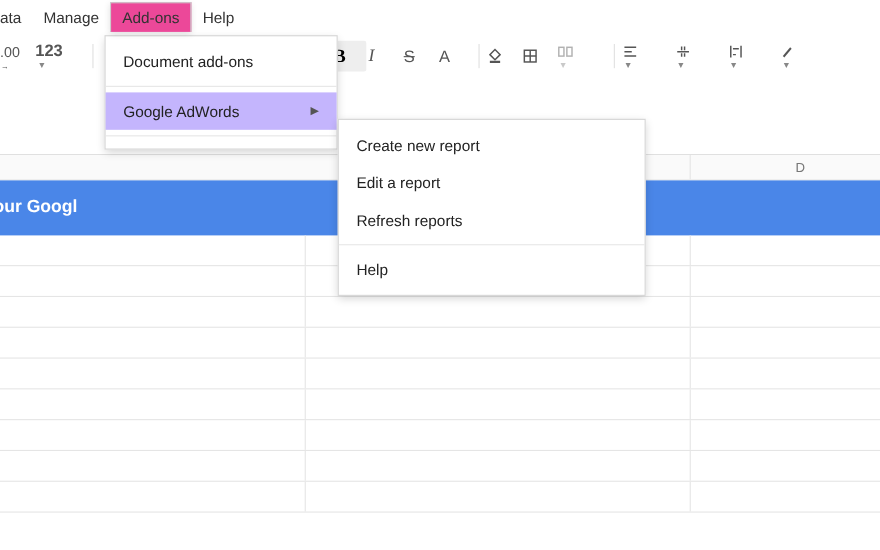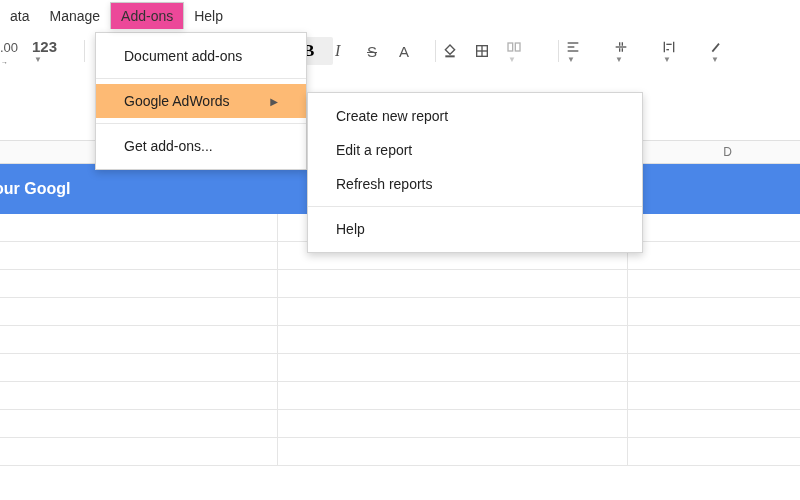--- a/index.html
+++ b/index.html
@@ -123,52 +123,52 @@
       box-shadow: 0 3px 8px rgba(0,0,0,0.18);
       z-index: 15;
       padding: 6px 0;
     }
     .dd-addons {
       top: 32px;
       left: 95px;
       width: 212px;
     }
     .dd-sub {
-      top: 92px;
+      top: 108px;
       left: 307px;
-      width: 336px;
+      width: 280px;
     }
     .dd-item {
-      padding: 9px 28px;
+      padding: 9px 16px;
       font-size: 14px;
       color: #222;
       cursor: pointer;
       display: flex;
       justify-content: space-between;
       align-items: center;
     }
     .dd-item.hovered {
-      background: #fdba74;
+      background: #c4b5fd;
     }
     .dd-sep {
       height: 1px;
       background: #e6e6e6;
       margin: 5px 0;
     }
     .submenu-arrow {
       font-size: 10px;
       color: #555;
     }
     .icon-svg { width: 16px; height: 16px; }
   </style>
 </head>
 <body>
 
 <div class="menubar">
-  <div class="menu-item" style="padding-left:10px">ata</div>
+  <div class="menu-item" style="padding-left:0">ata</div>
   <div class="menu-item">Manage</div>
   <div class="menu-item active">Add-ons</div>
   <div class="menu-item">Help</div>
 </div>
 
 <div class="toolbar">
   <div class="tool">
     <span style="font-size:13px;">.00</span>
     <span style="font-size:7px;margin-left:1px;position:relative;top:3px;">→</span>
   </div>
@@ -308,23 +308,20 @@
 <div class="dropdown dd-addons">
   <div class="dd-item">
     <span>Document add-ons</span>
   </div>
   <div class="dd-sep"></div>
   <div class="dd-item hovered">
     <span>Google AdWords</span>
     <span class="submenu-arrow">▶</span>
   </div>
   <div class="dd-sep"></div>
-  <div class="dd-item">
-    <span>Get add-ons...</span>
-  </div>
 </div>
 
 <div class="dropdown dd-sub">
   <div class="dd-item">
     <span>Create new report</span>
   </div>
   <div class="dd-item">
     <span>Edit a report</span>
   </div>
   <div class="dd-item">

